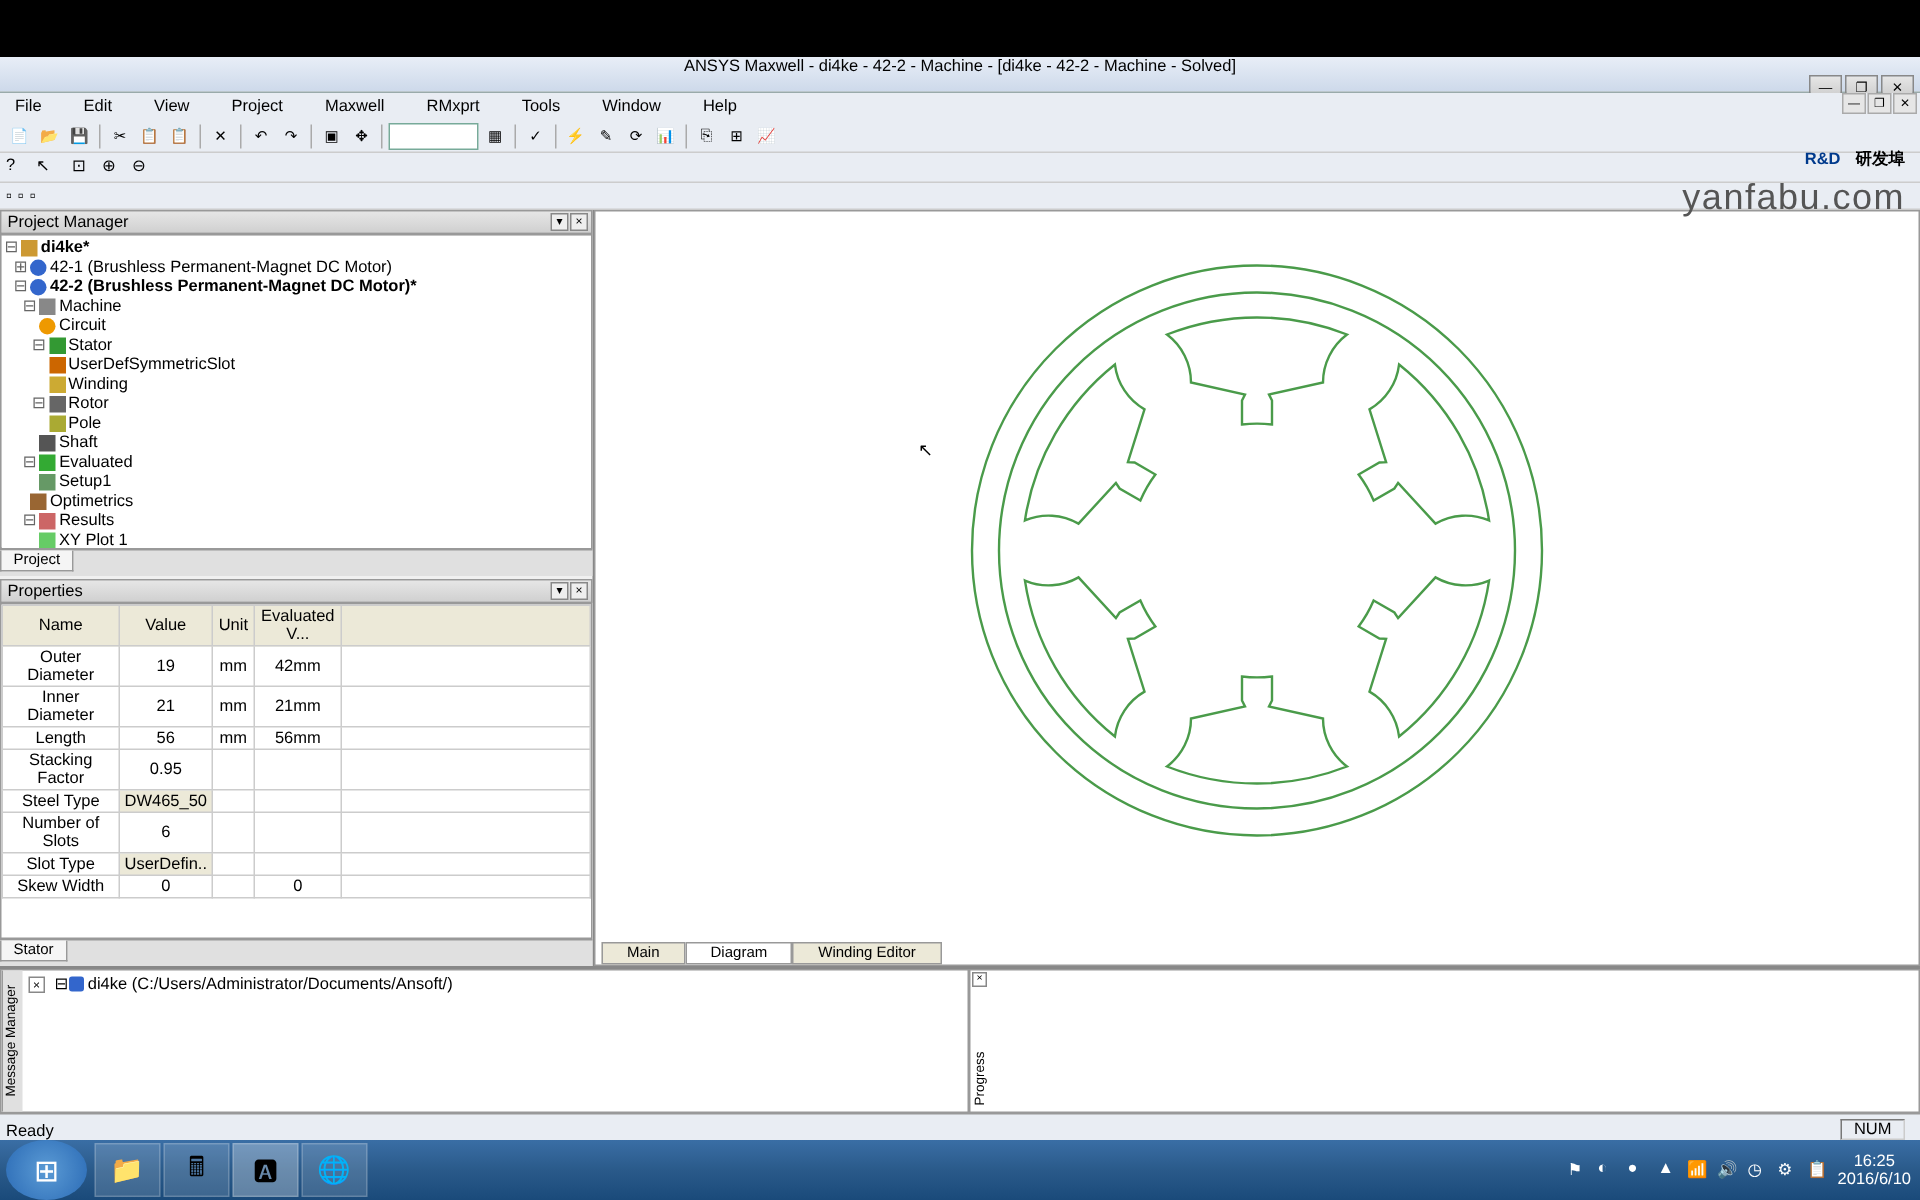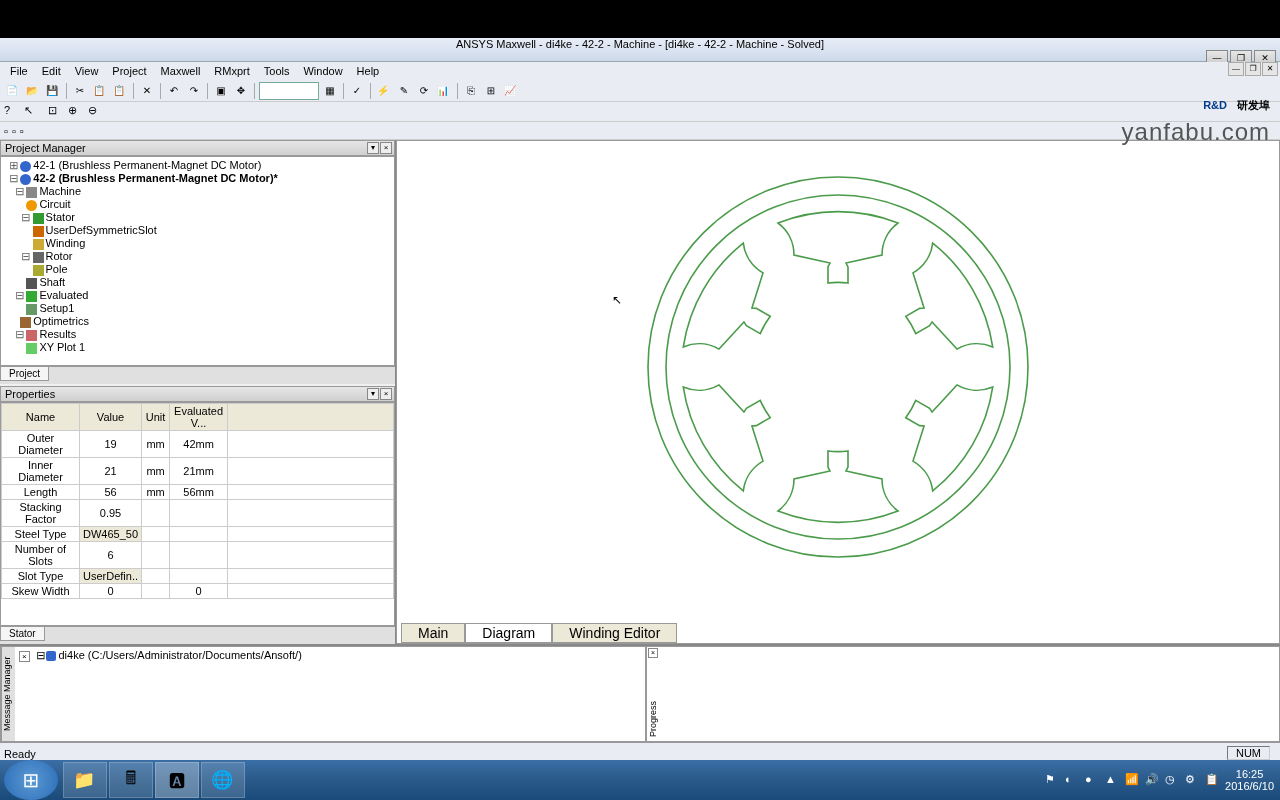--- a/index.html
+++ b/index.html
@@ -2,21 +2,21 @@
 <html><head>
 <meta charset="utf-8">
 <style>
 * { margin:0; padding:0; box-sizing:border-box; font-family:"Microsoft Sans Serif",Tahoma,sans-serif; font-size:11px; }
 body { background:#000; width:1280px; height:800px; overflow:hidden; position:relative; }
 .desktop { position:absolute; top:38px; left:0; right:0; bottom:40px; background:#f0f0f0; display:flex; flex-direction:column; }
 .titlebar { height:24px; background:linear-gradient(#e8eef7,#cdd9ea); display:flex; align-items:center; padding:0 4px; border-bottom:1px solid #9aa;flex-direction:column; }
 .titlebar .icon { width:14px; height:14px; background:#c33; margin-right:4px; border-radius:2px; }
 .titlebar .winbtns { margin-left:auto; display:flex; gap:2px; }
 .titlebar .winbtns div { width:22px; height:16px; background:linear-gradient(#e6e6e6,#ccc); border:1px solid #888; font-size:9px; text-align:center; line-height:14px; }
-.menubar { height:18px; background:#e9edf3; display:flex; align-items:center; padding:0 4px; gap:2px; position:relative; }
+.menubar { height:18px; background:#e9edf3; display:flex; align-items:center; padding:0 4px; gap:16px; position:relative; }
 .menubar .item { padding:1px 6px; cursor:default; }
 .menubar .mdibtns { position:absolute; right:2px; top:0; display:flex; gap:1px; }
 .menubar .mdibtns div { width:16px; height:14px; border:1px solid #aaa; background:#e6e6e6; font-size:8px; text-align:center; line-height:12px; }
 .toolbar { height:22px; background:#e9edf3; border-bottom:1px solid #ccc; display:flex; align-items:center; padding:0 4px; gap:2px; }
 .toolbar .btn { width:18px; height:18px; border:1px solid transparent; display:flex; align-items:center; justify-content:center; font-size:10px; }
 .toolbar .sep { width:1px; height:16px; background:#aaa; margin:0 2px; }
 .toolbar .combo { width:60px; height:18px; border:1px solid #7a9; background:#fff; }
 .toolbar2 { height:20px; background:#e9edf3; border-bottom:1px solid #ccc; display:flex; align-items:center; padding:0 4px; gap:4px; }
 .toolbar2 .btn { width:16px; height:16px; }
 .toolbar3 { height:18px; background:#e9edf3; border-bottom:1px solid #ccc; display:flex; align-items:center; padding:0 4px; gap:4px; }
@@ -48,21 +48,21 @@
 .tabbottom .tab { display:inline-block; padding:1px 8px; background:#f5f5f5; border:1px solid #999; border-top:none; font-size:10px; }
 .proppanel { flex:1; display:flex; flex-direction:column; min-height:0; }
 .proptable { flex:1; background:#fff; border:1px solid #999; overflow:auto; }
 .proptable table { width:100%; border-collapse:collapse; font-family:"Courier New",monospace; font-size:11px; }
 .proptable th, .proptable td { border:1px solid #ccc; padding:1px 3px; height:14px; text-align:center; font-weight:normal; }
 .proptable th { background:#ece9d8; }
 .proptable .dd { background:#ece9d8; text-align:center; }
 .viewport { flex:1; background:#fff; position:relative; border:1px solid #999; }
 .viewport svg { position:absolute; left:50%; top:45%; transform:translate(-50%,-50%); }
 .viewtabs { position:absolute; bottom:0; left:4px; display:flex; gap:0; }
-.viewtabs .vtab { padding:1px 16px; background:#ece9d8; border:1px solid #999; font-size:14px; }
+.viewtabs .vtab { padding:1px 16px; background:#ece9d8; border:1px solid #999; font-size:10px; }
 .viewtabs .vtab.act { background:#fff; }
 .bottompanels { height:98px; display:flex; border-top:2px solid #888; }
 .msgpanel { flex:1; background:#fff; border:1px solid #999; position:relative; }
 .msgpanel .vlabel { position:absolute; left:0; top:0; bottom:0; width:14px; background:#e0e0e0; border-right:1px solid #999; writing-mode:vertical-rl; text-align:center; font-size:9px; transform:rotate(180deg); }
 .msgpanel .content { margin-left:14px; padding:2px 4px; font-family:"Courier New",monospace; font-size:11px; }
 .msgpanel .msgicon { display:inline-block; width:10px; height:10px; background:#36c; border-radius:2px; vertical-align:middle; margin-right:3px; }
 .progpanel { width:634px; background:#fff; border:1px solid #999; position:relative; }
 .progpanel .xbtn { position:absolute; left:1px; top:1px; width:10px; height:10px; border:1px solid #888; font-size:7px; text-align:center; line-height:8px; }
 .progpanel .vlabel { position:absolute; left:0; bottom:2px; writing-mode:vertical-rl; transform:rotate(180deg); font-size:9px; padding:2px 1px; }
 .statusbar { height:18px; background:#e9edf3; border-top:1px solid #999; display:flex; align-items:flex-end; padding:0 4px; font-size:10px; }
@@ -160,20 +160,21 @@
 <div class="workarea">
   <div class="leftcol">
     <div class="panelhdr">
       <span>Project Manager</span>
       <div class="xbtns">
             <span>▾</span>
             <span>×</span>
           </div>
     </div>
     <div class="tree" style="height:210px;flex:none">
+<div class="row"><span class="exp">⊟</span><span class="ticon proj"></span><b>di4ke*</b></div>
 <div class="row">  <span class="exp">⊞</span><span class="ticon design"></span><span>42-1 (Brushless Permanent-Magnet DC Motor)</span></div>
 <div class="row">  <span class="exp">⊟</span><span class="ticon design"></span><b>42-2 (Brushless Permanent-Magnet DC Motor)*</b></div>
 <div class="row">    <span class="exp">⊟</span><span class="ticon mach"></span><span>Machine</span></div>
 <div class="row">       <span class="ticon circ"></span><span>Circuit</span></div>
 <div class="row">      <span class="exp">⊟</span><span class="ticon stat"></span><span>Stator</span></div>
 <div class="row">         <span class="ticon slot"></span><span>UserDefSymmetricSlot</span></div>
 <div class="row">         <span class="ticon wind"></span><span>Winding</span></div>
 <div class="row">      <span class="exp">⊟</span><span class="ticon rotor"></span><span>Rotor</span></div>
 <div class="row">         <span class="ticon pole"></span><span>Pole</span></div>
 <div class="row">       <span class="ticon shaft"></span><span>Shaft</span></div>

